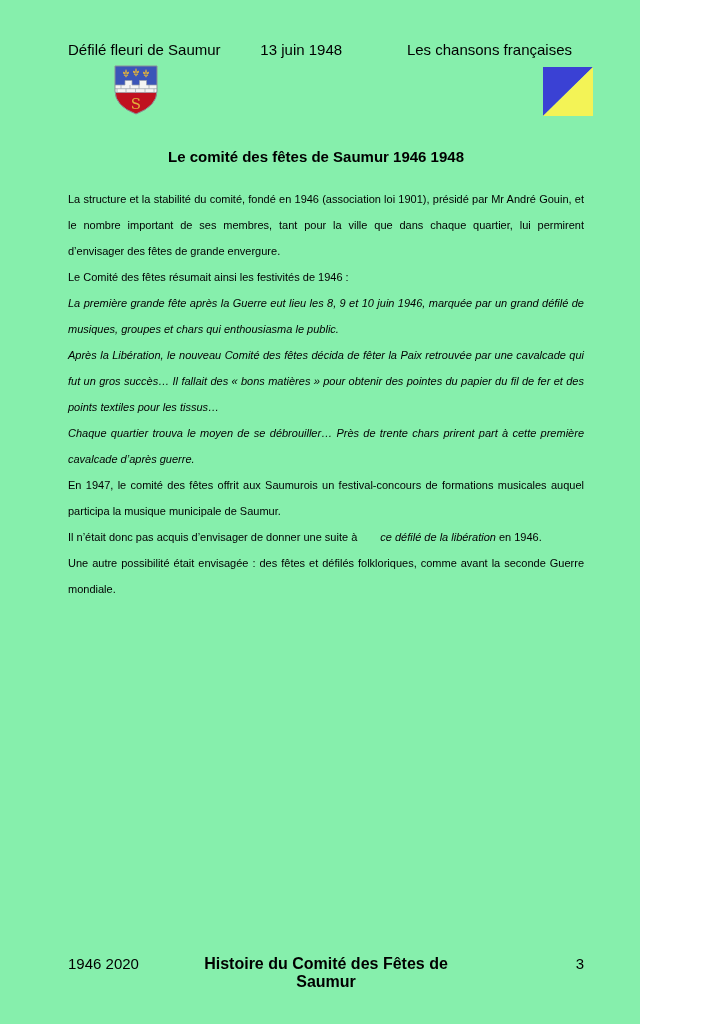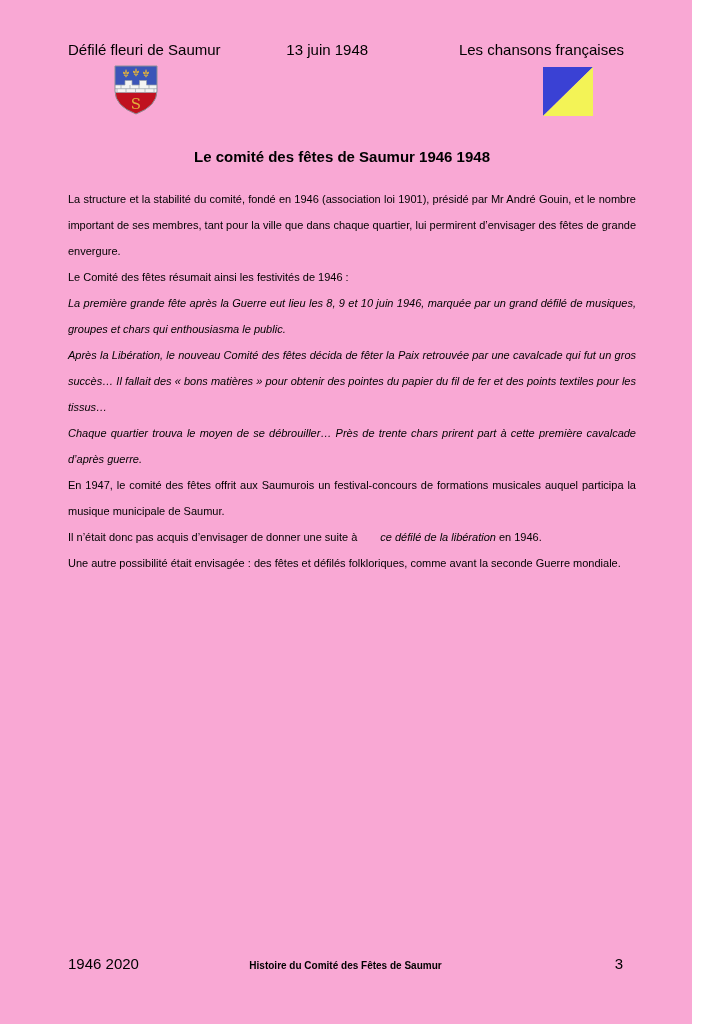--- a/index.html
+++ b/index.html
@@ -3,22 +3,22 @@
 <meta charset="utf-8">
 <style>
   html, body {
     margin: 0; padding: 0;
     width: 724px; height: 1024px;
     background: #ffffff;
     overflow: hidden;
   }
   .page {
     position: relative;
-    width: 692px; height: 1024px;
-    background: #f9a8d4;
+    width: 640px; height: 1024px;
+    background: #86efac;
     font-family: "Liberation Sans", sans-serif;
     color: #000000;
   }
   .header-row {
     position: absolute;
     left: 68px; right: 68px; top: 41px;
     display: flex;
     justify-content: space-between;
     align-items: baseline;
     font-size: 15px;
@@ -50,27 +50,27 @@
   }
   .content p { margin: 0; }
   .it { font-style: italic; margin-left: 20px; }
   .mb-18 { margin-bottom: 18px; }
   .mb-20 { margin-bottom: 20px; }
   .mb-21 { margin-bottom: 21px; }
   .mb-35 { margin-bottom: 35px; }
   .mb-52 { margin-bottom: 52px; font-style: italic; }
   .footer-row {
     position: absolute;
-    left: 68px; right: 69px; top: 955px;
+    left: 68px; right: 56px; top: 955px;
     display: flex;
     align-items: baseline;
     font-size: 15px;
   }
   .footer-row .f-left  { width: 130px; text-align: left; }
-  .footer-row .f-center{ flex: 1; text-align: center; font-weight: bold; font-size: 10px; }
+  .footer-row .f-center{ flex: 1; text-align: center; font-weight: bold; font-size: 16px; }
   .footer-row .f-right { width: 130px; text-align: right; }
 </style>
 </head>
 <body>
 
 <div class="page">
 
   <div class="header-row">
     <span class="h-left">Défilé fleuri de Saumur</span>
     <span class="h-center">13 juin 1948</span>

